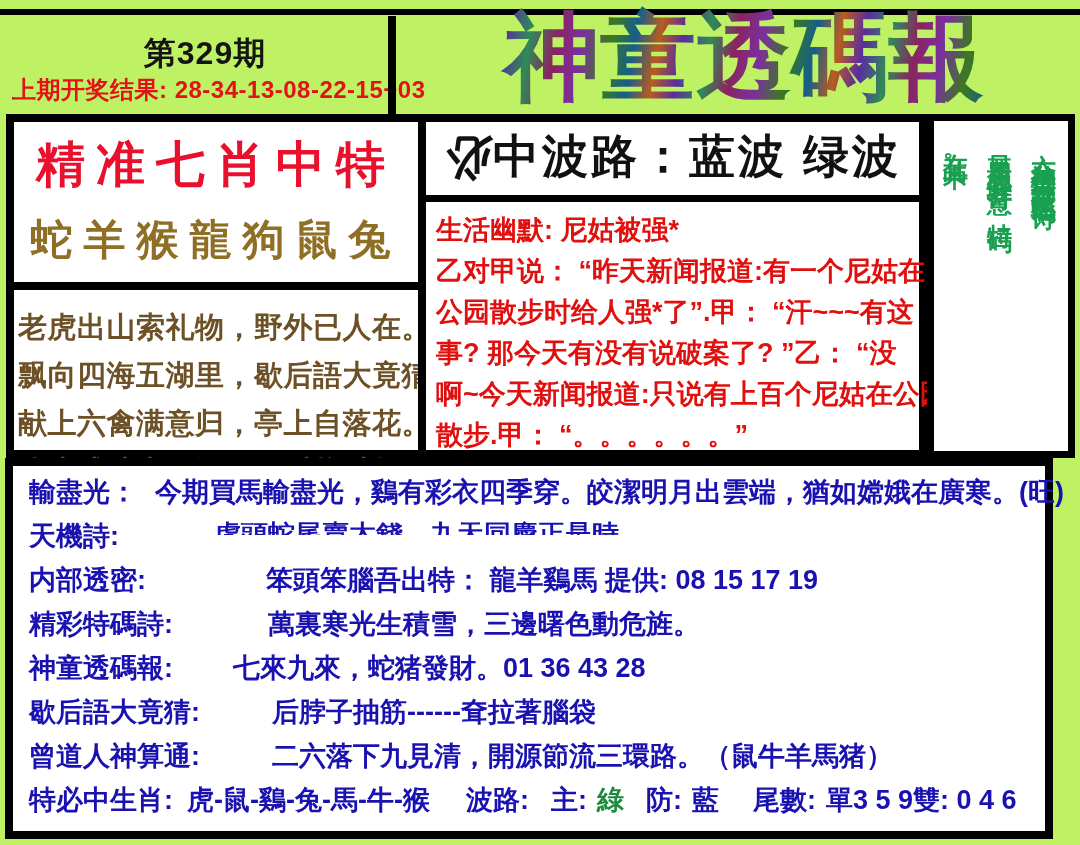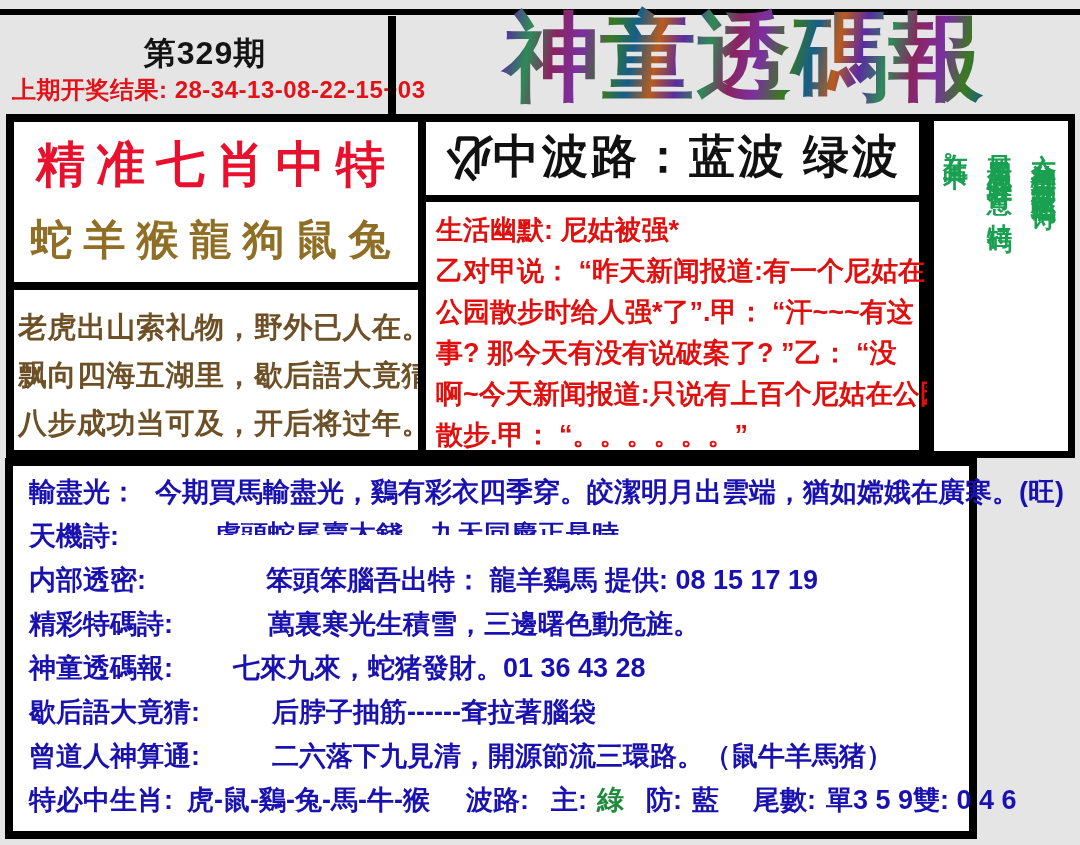--- a/index.html
+++ b/index.html
@@ -1,17 +1,17 @@
 <!DOCTYPE html>
 <html><head>
 <meta charset="utf-8">
 <style>
   html,body { margin:0; padding:0; background:#ffffff; }
   #canvas {
-    position:relative; width:1080px; height:845px; background:#e5e5e5;
+    position:relative; width:1080px; height:845px; background:#bef264;
     font-family:"Liberation Sans", sans-serif; overflow:hidden;
   }
   
   .top-line { position:absolute; left:0; top:9px; width:1080px; height:6px; background:#000; }
   .issue {
     position:absolute; left:40px; top:32px; width:330px; text-align:center;
     font-size:32px; font-weight:bold; color:#141414; letter-spacing:1px;
   }
   .last-result {
     position:absolute; left:12px; top:74px; font-size:24px; font-weight:bold;
@@ -62,21 +62,21 @@
 
   .vert-poem {
     writing-mode:vertical-rl; text-orientation:upright;
     margin:13px 10px 0 0; height:316px;
   }
   .vert-poem div {
     font-size:25px; font-weight:bold; color:#19a050;
     letter-spacing:5px; line-height:44px; white-space:nowrap;
   }
   
-  #bottom-box { left:5px; top:458px; width:972px; height:381px; padding:8px 0 0 16px; }
+  #bottom-box { left:5px; top:458px; width:1048px; height:381px; padding:8px 0 0 16px; }
   .brow { display:flex; align-items:flex-start; height:44px; white-space:nowrap;
           font-size:27px; font-weight:bold; color:#1a12b0; }
   .brow .lbl { flex:none; }
   .brow .content { flex:none; }
   #brow-1 .content { margin-left:18px; }
   #brow-2 .content { margin-left:95px; }
   #brow-3 .content { margin-left:120px; }
   #brow-4 .content { margin-left:95px;text-align:center; }
   #brow-5 .content { margin-left:60px; }
   #brow-6 .content { margin-left:72px; }
@@ -112,20 +112,21 @@
 
   <div class="paper-title">神童透碼報</div>
 
   <div id="left-box" class="box">
     <div class="seven-headline">精准七肖中特</div>
     <div class="zodiac-row">蛇羊猴龍狗鼠兔</div>
     <div class="left-divider"></div>
     <div class="poem">
       <p>老虎出山索礼物，野外已人在。</p>
       <p>飘向四海五湖里，歇后語大竟猜。</p>
+      <p>献上六禽满意归，亭上自落花。</p>
       <p>八步成功当可及，开后将过年。</p>
     </div>
   </div>
 
   <div id="mid-box" class="box">
     <div class="bolu-headline">
       <span class="flip">必</span><span>中波路：蓝波 绿波</span>
     </div>
     <div class="bolu-underline"></div>
     <div class="joke">

